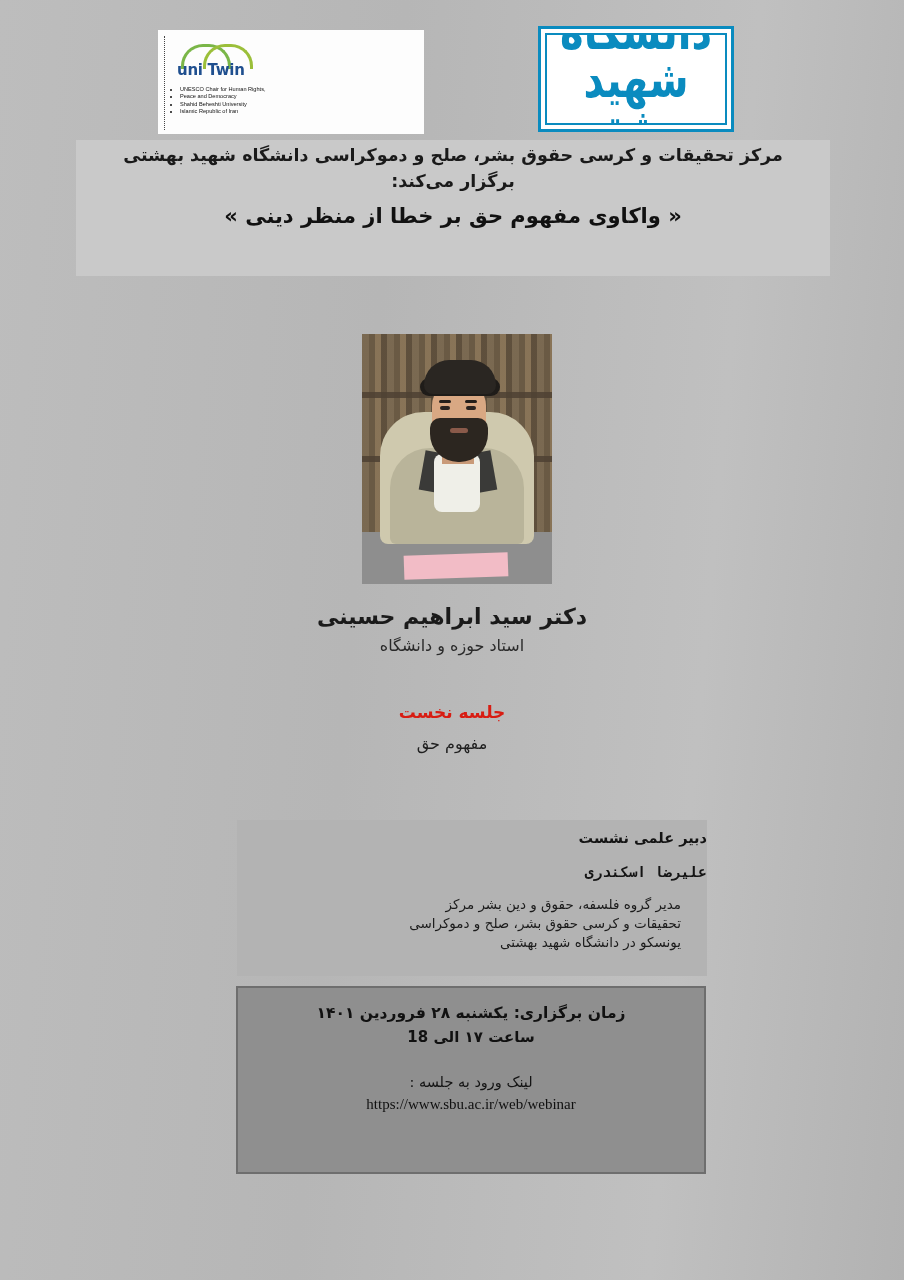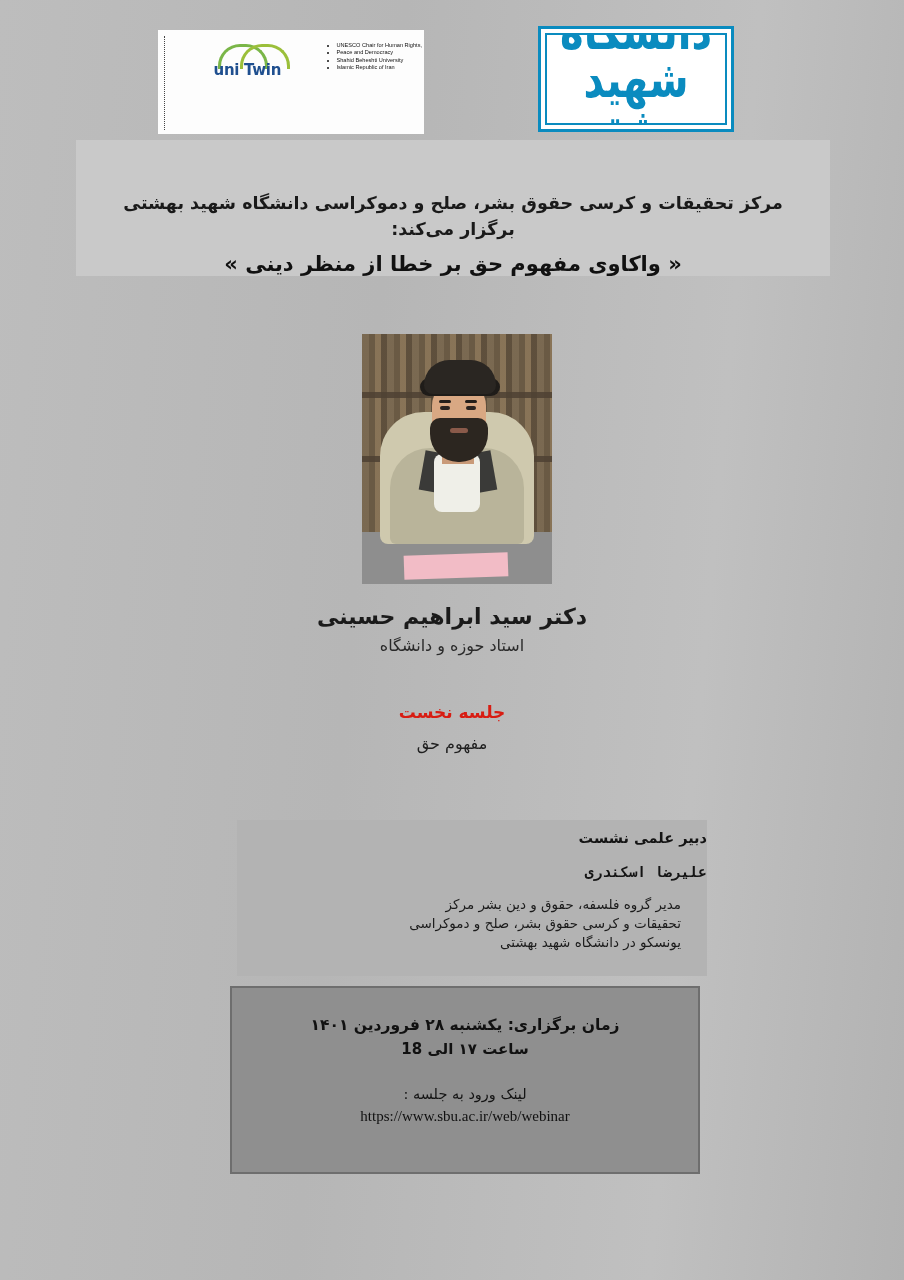--- a/index.html
+++ b/index.html
@@ -105,24 +105,23 @@
   }
   .dotted-sep {
     width: 0;
     border-left: 1px dotted #444;
     margin: 2px 4px 2px 4px;
     height: 94px;
   }
   .unesco-right {
     flex: 1;
     display: flex;
-    flex-direction: row;
+    flex-direction: column;
     align-items: flex-start;
     padding-left: 4px;
-    justify-content: flex-end;
   }
   .unitwin {
     margin-top: 10px;
     position: relative;
     height: 34px;
     width: 120px;
   }
   .unitwin .arc {
     position: absolute;
     left: 8px; top: 0;
@@ -203,21 +202,20 @@
     top: 140px;
     left: 76px;
     width: 754px;
     height: 136px;
     background: #c9c9c9;
     display: flex;
     flex-direction: column;
     align-items: center;
     padding-top: 2px;
     box-sizing: border-box;
-    justify-content: flex-end;
   }
   .org-line {
     width: 720px;
     text-align: center;
     font-size: 17.5px;
     font-weight: bold;
     color: #1a1a1a;
     letter-spacing: 1.6px;
     line-height: 26px;
   }
@@ -449,27 +447,27 @@
     color: #1b1b1b;
     line-height: 19px;
     letter-spacing: 1.2px;
     padding: 0 26px;
   }
 
   
   .time-band {
     position: absolute;
     top: 986px;
-    left: 230px;
+    left: 236px;
     width: 470px;
     height: 188px;
     background: #8f8f8f;
     border: 2px solid #6e6e6e;
     box-sizing: border-box;
-    padding-top: 28px;
+    padding-top: 16px;
     text-align: center;
   }
   .time-line1 {
     font-size: 15.5px;
     font-weight: bold;
     color: #111;
     letter-spacing: 1.2px;
   }
   .time-line2 {
     margin-top: 6px;

